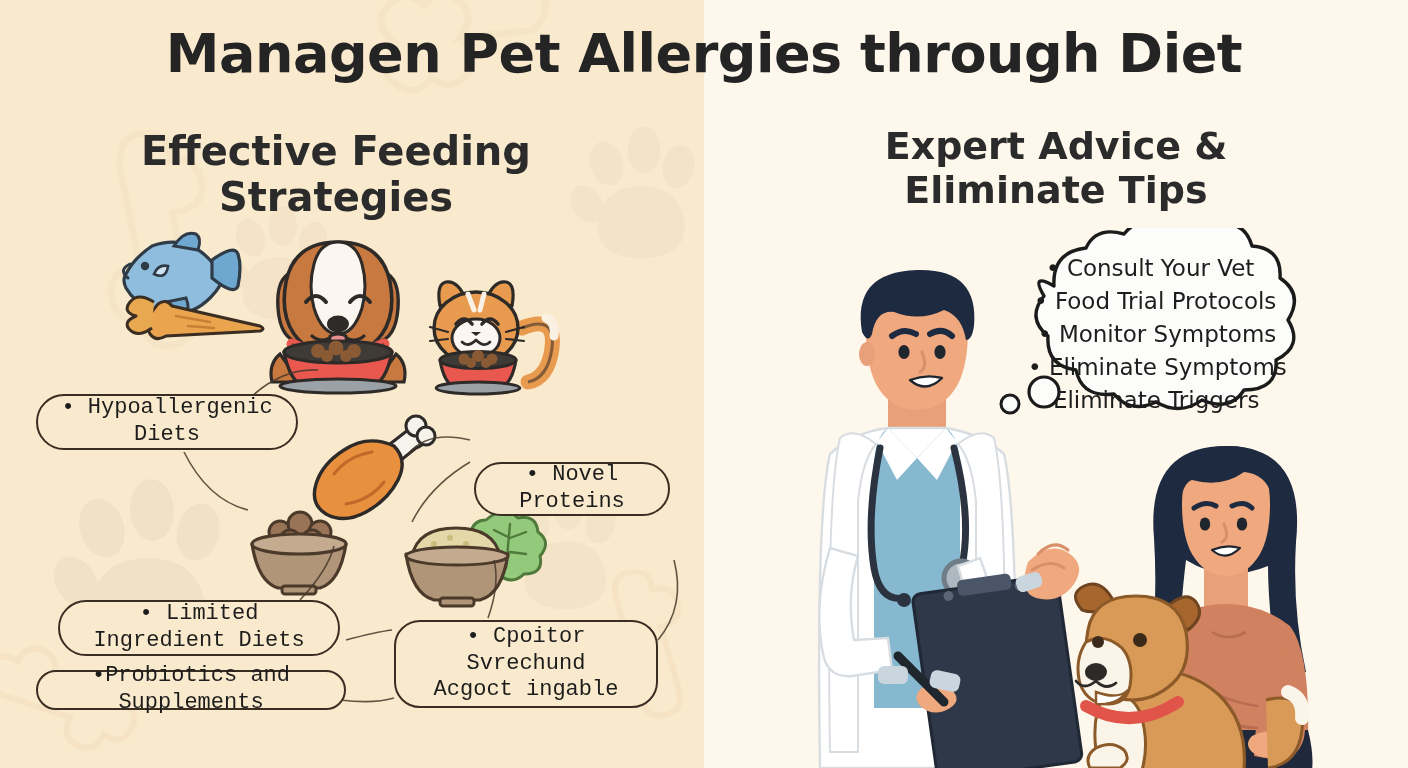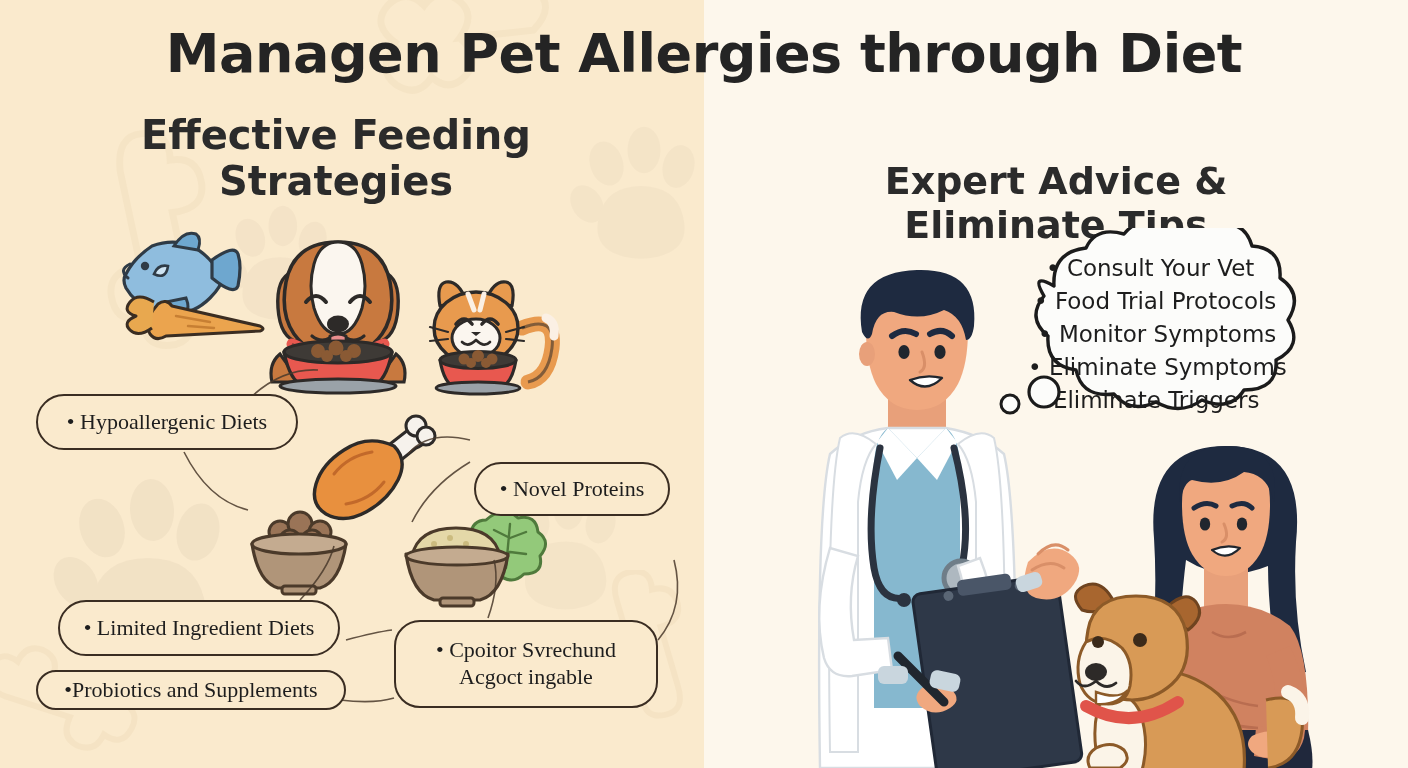--- a/index.html
+++ b/index.html
@@ -24,32 +24,32 @@
     position:absolute;left:0;top:22px;width:1408px;text-align:center;
     font-family:"DejaVu Sans","Liberation Sans",sans-serif;
     font-weight:bold;font-size:54px;letter-spacing:-0.5px;
     color:#242424;white-space:nowrap;z-index:30;
   }
   .subtitle{
     position:absolute;
     font-family:"DejaVu Sans","Liberation Sans",sans-serif;
     font-weight:bold;color:#2b2b2b;z-index:30;text-align:center;
   }
-  #subtitle-left{left:32px;top:112px;width:608px;font-size:40px;}
-  #subtitle-right{left:800px;top:124px;width:512px;font-size:38px;line-height:1.16;margin-top:35px;}
+  #subtitle-left{left:32px;top:128px;width:608px;font-size:40px;}
+  #subtitle-right{left:800px;top:124px;width:512px;font-size:38px;line-height:1.16;}
 
   
   .pill{
     position:absolute;
     display:flex;align-items:center;justify-content:center;
     border:2px solid #3a2d22;border-radius:34px;
     background:#faeacd;
     color:#1d1d1d;font-size:22px;line-height:1.22;
     text-align:center;padding:0 14px;box-sizing:border-box;z-index:25;
-    font-family:Liberation Serif, serif;
+    font-family:Liberation Mono, monospace;
   }
   #pill-hypo      {left:36px; top:394px; width:262px;height:56px;}
   #pill-novel     {left:474px;top:420px; width:196px;height:54px;margin-top:42px;}
   #pill-limited   {left:58px; top:600px; width:282px;height:56px;text-align:center;}
   #pill-probiotic {left:36px; top:670px; width:310px;height:40px;}
   #pill-garbled   {left:394px;top:620px; width:264px;height:88px;
                    border-radius:26px;flex-direction:column;}
   #pill-garbled .g1{display:block;}
   #pill-garbled .g2{display:block;}
 

